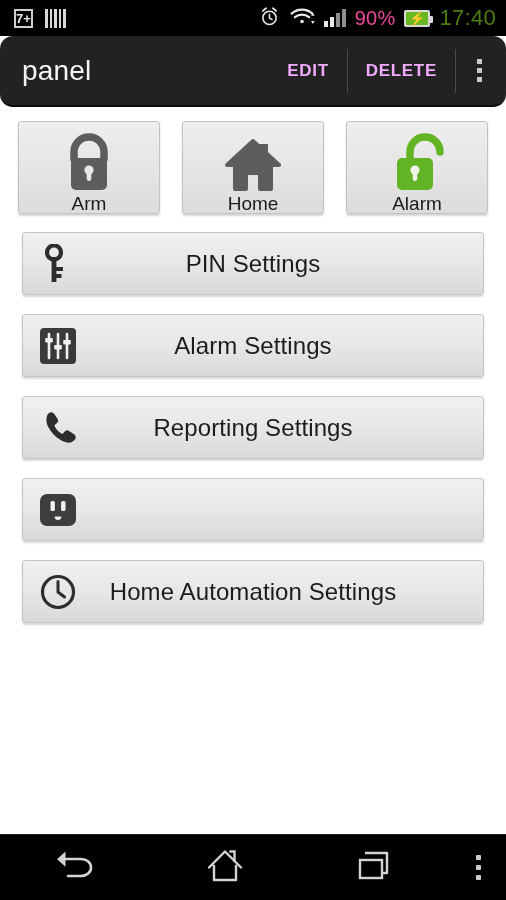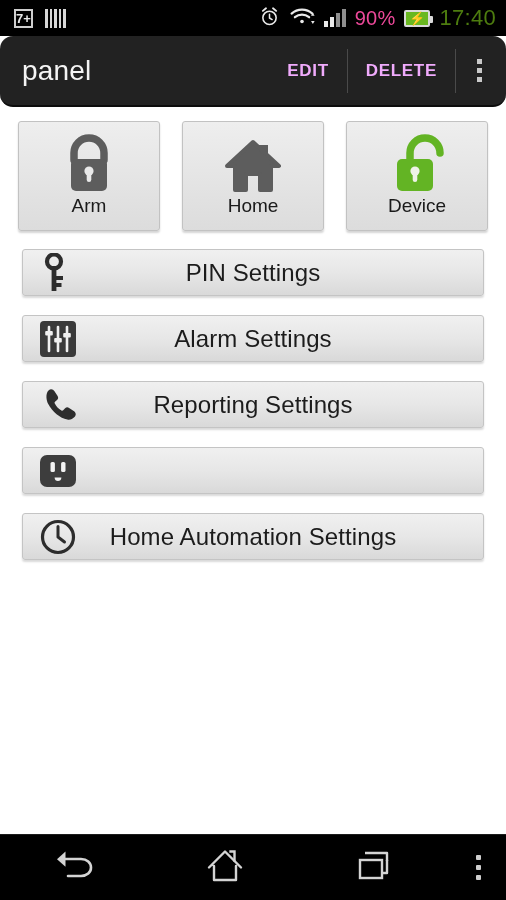--- a/index.html
+++ b/index.html
@@ -72,34 +72,34 @@
     align-items: center; justify-content: center; gap: 4px; margin-right: 4px;
   }
   .ab-overflow i { display: block; width: 5px; height: 5px; background: #c9c9c9; }
 
   
   .content { padding: 0; background: #ffffff; }
 
   
   .tiles { display: flex; gap: 22px; padding: 14px 18px 0 18px; }
   .tile {
-    width: 142px; height: 110px;
+    width: 142px; height: 93px;
     background: linear-gradient(to bottom, #eeeeee 0%, #e6e6e6 45%, #dcdcdc 100%);
     border: 1px solid #c2c2c2; border-radius: 3px;
     box-shadow: 0 2px 2px rgba(0,0,0,.17);
     display: flex; flex-direction: column; align-items: center; justify-content: flex-start;
     padding-top: 10px;
   }
   .tile-icon { height: 66px; display: flex; align-items: center; justify-content: center; }
   .tile-label { font-size: 19px; color: #1a1a1a; line-height: 1; margin-top: -2px; }
 
   
   .rows { padding: 18px 22px 0 22px; display: flex; flex-direction: column; gap: 19px; }
   .row {
-    position: relative; height: 47px;
+    position: relative; height: 63px;
     background: linear-gradient(to bottom, #f0f0f0 0%, #e7e7e7 50%, #d9d9d9 100%);
     border: 1px solid #c4c4c4; border-radius: 3px;
     box-shadow: 0 2px 2px rgba(0,0,0,.15);
     display: flex; align-items: center; justify-content: center;
   }
   .row-icon {
     position: absolute; left: 14px; top: 50%; transform: translateY(-50%);
     width: 42px; height: 42px; display: flex; align-items: center; justify-content: center;
   }
   .row-label { font-size: 24px; color: #1c1c1c; letter-spacing: .1px; }
@@ -207,21 +207,21 @@
 
       <div class="tile">
         <div class="tile-icon">
           <svg width="66" height="62" viewBox="0 0 66 62">
             <path d="M26 25V19a15 15 0 0 1 30 0" fill="none" stroke="#63b424" stroke-width="7.5" stroke-linecap="round"></path>
             <rect x="13" y="25" width="36" height="32" rx="5" fill="#63b424"></rect>
             <circle cx="31" cy="37" r="4.6" fill="#eef3e7"></circle>
             <rect x="28.7" y="38" width="4.6" height="10" rx="2.3" fill="#eef3e7"></rect>
           </svg>
         </div>
-        <div class="tile-label">Device</div>
+        <div class="tile-label">Alarm</div>
       </div>
 
     </div>
 
     <div class="rows">
 
       <div class="row">
         <div class="row-icon">
           <svg width="32" height="40" viewBox="0 0 32 40">
             <circle cx="12" cy="8.5" r="7" fill="none" stroke="#2d2d2d" stroke-width="4.2"></circle>

